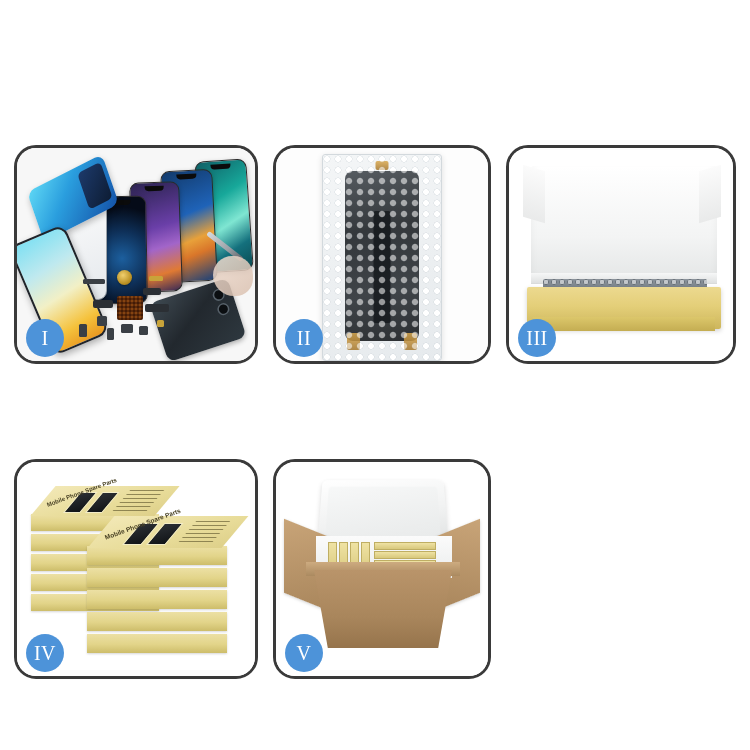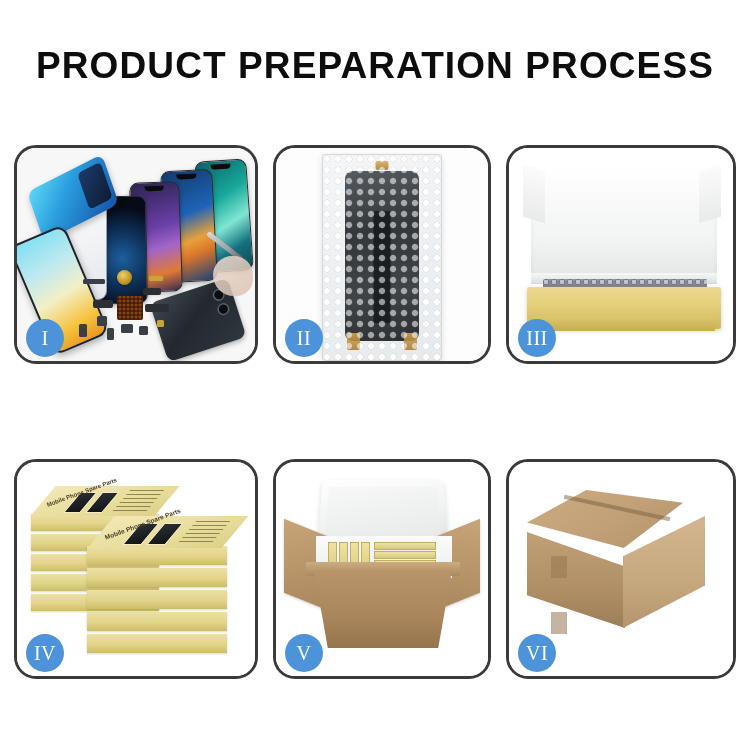--- a/index.html
+++ b/index.html
@@ -397,21 +397,20 @@
   .c6-tape {
     position: absolute;
     width: 16px; height: 22px;
     background: rgba(150,120,82,.55);
   }
 </style>
 </head>
 <body>
 
 <div class="header">
-  <h1 class="main-title">PRODUCT PREPARATION PROCESS</h1>
 </div>
 
 <div class="grid">
 
   <div class="panel panel-r1 panel-c1">
     <div class="stage">
       <div class="p1-bg"></div>
 
       <div class="phone ph-teal">
           <span class="notch"></span>
@@ -537,26 +536,14 @@
       <div class="ybar" style="left:98px; top:89px; width:62px; height:8px;"></div>
       <div class="ybar" style="left:98px; top:98px; width:62px; height:8px;"></div>
       <div class="ybar" style="left:98px; top:107px; width:62px; height:8px;"></div>
 
       <div class="carton-rim"></div>
       <div class="carton-body"></div>
     </div>
     <div class="badge">V</div>
   </div>
 
-  <div class="panel panel-r2 panel-c3">
-    <div class="stage">
-      <div class="p6-bg"></div>
-      <div class="c6-top"></div>
-      <div class="c6-seam"></div>
-      <div class="c6-left"></div>
-      <div class="c6-right"></div>
-      <div class="c6-tape" style="left:42px; top:94px;"></div>
-      <div class="c6-tape" style="left:42px; top:150px;"></div>
-    </div>
-    <div class="badge">VI</div>
-  </div>
 
 </div>
 
 </body></html>

